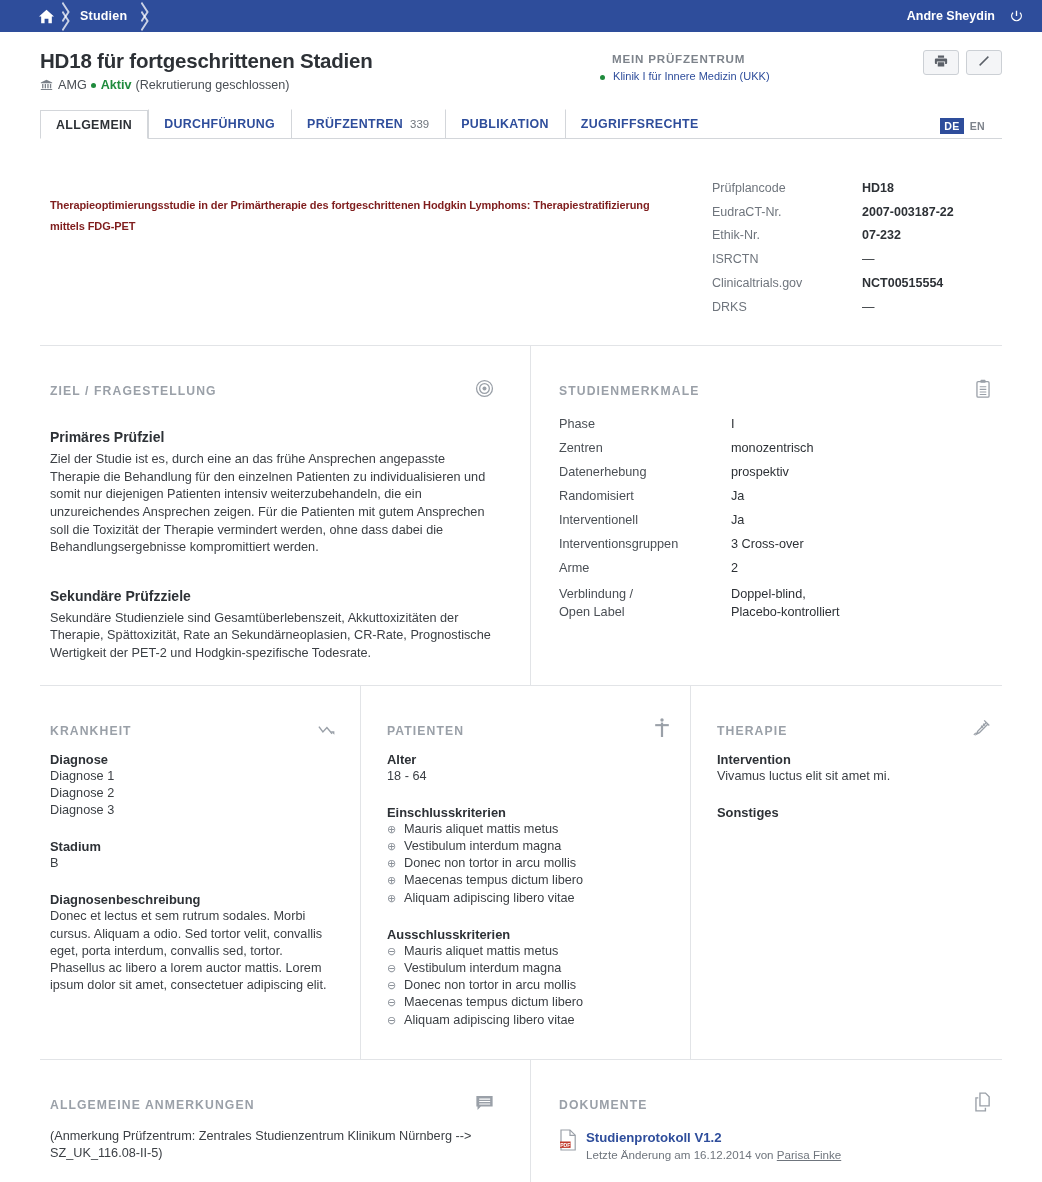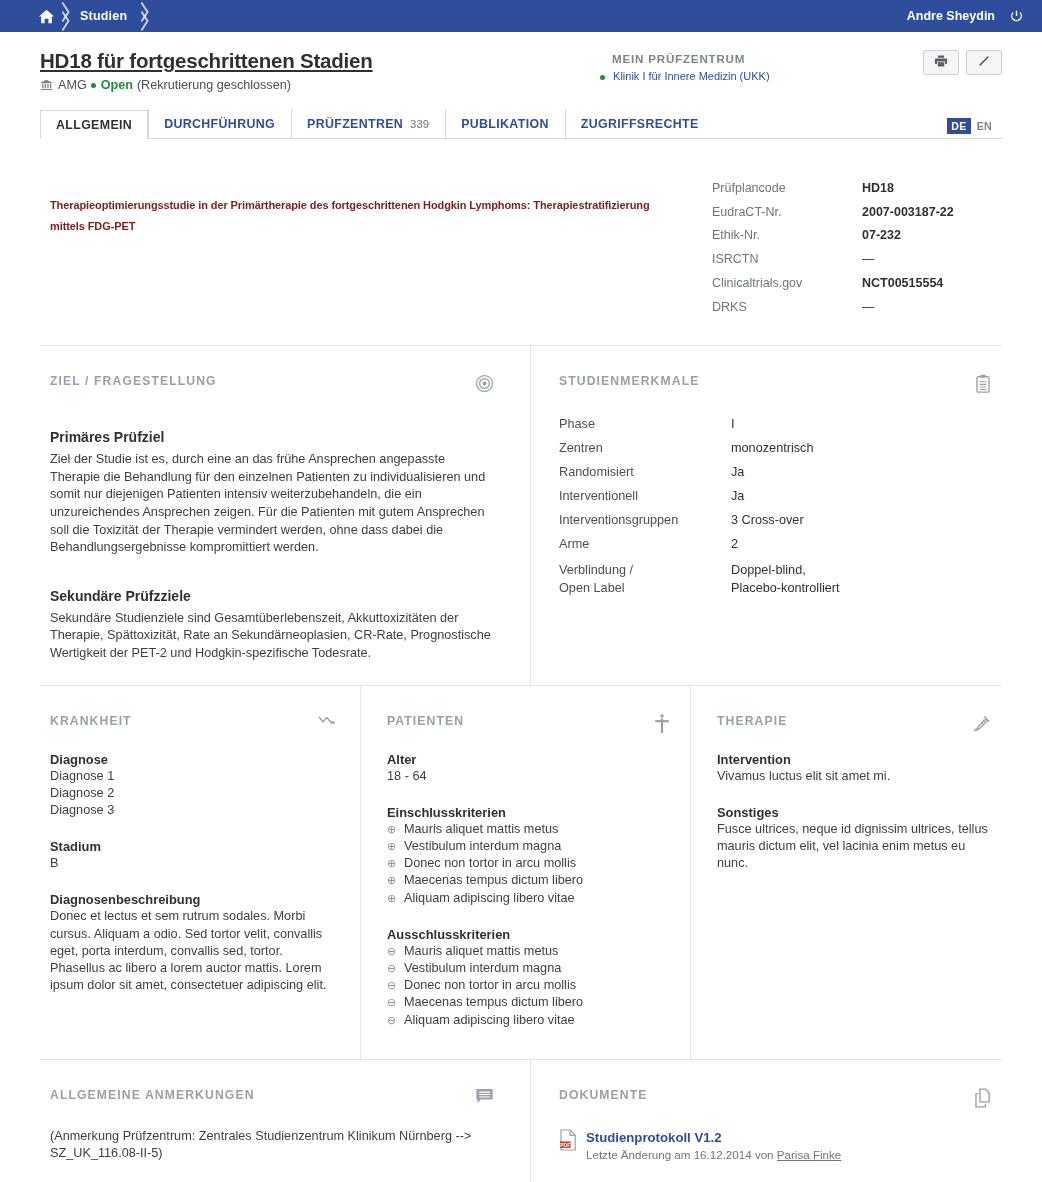--- a/index.html
+++ b/index.html
@@ -71,21 +71,20 @@
     padding-top: 16px;
     position: relative;
   }
   .hdr-left { width: 560px; }
   .study-title {
     font-size: 20.5px;
     font-weight: bold;
     color: #2d3136;
     letter-spacing: -.2px;
     line-height: 26px;
-    text-decoration: underline;
   }
   .study-meta {
     margin-top: 4px;
     font-size: 12.6px;
     color: #4a4f55;
     display: flex; align-items: center;
   }
   .bank-icon { margin-right: 5px; color: #7a8088; display: inline-flex; }
   .amg-label { margin-right: 4px; }
   .dot {
@@ -149,21 +148,21 @@
     border: 1px solid #d3d6da;
     border-bottom: 1px solid #fff;
     margin-bottom: -1px;
     border-left: 1px solid #d3d6da;
   }
   .tab-count {
     font-size: 11.4px; font-weight: normal;
     color: #6f757d; margin-left: 7px; letter-spacing: 0;
   }
   .lang {
-    position: absolute; right: 6px; bottom: 4px;
+    position: absolute; right: 13px; bottom: 4px;
     display: flex; align-items: center; gap: 2px;
   }
   .lang span {
     font-size: 10.6px; font-weight: bold; letter-spacing: .3px;
     padding: 2px 4px; color: #7d838b; cursor: pointer;
   }
   .lang span.on { background: #2e4d9b; color: #fff; }
 
   
   .ident-wrap {
@@ -178,21 +177,21 @@
     line-height: 21px; letter-spacing: -.1px;
   }
   .ident-right { flex: 1; padding-left: 32px; padding-top: 8px; }
   .ident-row { display: flex; font-size: 12.5px; line-height: 23.7px; }
   .ident-key { width: 150px; color: #6f757d; }
   .ident-val { color: #2d3136; font-weight: bold; }
   .ident-val.dash { font-weight: normal; color: #2d3136; }
 
   
   .sec-head {
-    display: flex; align-items: flex-start; justify-content: space-between;
+    display: flex; align-items: flex-end; justify-content: space-between;
     height: 24px;
   }
   .sec-title {
     font-size: 12.2px; font-weight: bold; color: #9aa0a8;
     letter-spacing: 1.1px; text-transform: uppercase;
   }
   .sec-icon { color: #9aa0a8; display: flex; align-items: center; }
 
   .row2 {
     display: flex;
@@ -281,21 +280,21 @@
     <div class="hdr-left">
       <div class="study-title">HD18 für fortgeschrittenen Stadien</div>
       <div class="study-meta">
         <span class="bank-icon">
           <svg width="13" height="13" viewBox="0 0 16 16">
               <path fill="currentColor" d="M8 1 1 4.2v1.1h14V4.2zM2.6 6.3v5.2h1.6V6.3zm3.2 0v5.2h1.6V6.3zm3.2 0v5.2h1.6V6.3zm3.2 0v5.2h1.6V6.3zM1 12.4v1.2h14v-1.2z"></path>
             </svg>
         </span>
         <span class="amg-label">AMG</span>
         <span class="dot"></span>
-        <span class="status-active">Open</span>
+        <span class="status-active">Aktiv</span>
         <span class="status-sub" style="margin-left:4px">(Rekrutierung geschlossen)</span>
       </div>
     </div>
 
     <div class="hdr-center">
       <div class="center-inner">
         <div class="mein-label">MEIN PRÜFZENTRUM</div>
         <div class="center-site">
           <span class="dot"></span>
           <a href="#">Klinik I für Innere Medizin (UKK)</a>
@@ -406,20 +405,24 @@
         </div>
       </div>
       <div style="height:14px"></div>
       <div class="merk-row">
         <div class="merk-k">Phase</div>
         <div class="merk-v">I</div>
       </div>
       <div class="merk-row">
         <div class="merk-k">Zentren</div>
         <div class="merk-v">monozentrisch</div>
+      </div>
+      <div class="merk-row">
+        <div class="merk-k">Datenerhebung</div>
+        <div class="merk-v">prospektiv</div>
       </div>
       <div class="merk-row">
         <div class="merk-k">Randomisiert</div>
         <div class="merk-v">Ja</div>
       </div>
       <div class="merk-row">
         <div class="merk-k">Interventionell</div>
         <div class="merk-v">Ja</div>
       </div>
       <div class="merk-row">
@@ -534,21 +537,20 @@
           <svg width="20" height="20" viewBox="0 0 22 22">
             <path fill="none" stroke="currentColor" stroke-width="1.5" d="M13.4 2.6 19 8.2M15.8 5 6.4 14.4l-1.7 3.4 3.4-1.7 9.4-9.4"></path>
             <path fill="none" stroke="currentColor" stroke-width="1.3" d="M10 8.5l2 2M12.2 6.3l2 2M4.2 16.3 2 18.5"></path>
           </svg>
         </div>
       </div>
       <div style="height:14px"></div>
       <div class="mini-h">Intervention</div>
       <div class="mini-t">Vivamus luctus elit sit amet mi.</div>
       <div class="mini-h sp">Sonstiges</div>
-      <div class="mini-t">Fusce ultrices, neque id dignissim ultrices, tellus mauris dictum elit, vel lacinia enim metus eu nunc.</div>
     </div>
   </div>
 
   <div class="row4">
     <div class="c4a">
       <div class="sec-head">
         <div class="sec-title">ALLGEMEINE ANMERKUNGEN</div>
         <div class="sec-icon">
           <svg width="19" height="17" viewBox="0 0 20 18">
             <path fill="currentColor" d="M1.4 1h17.2v11.3H6.1L2.6 16V12.3H1.4z"></path>

